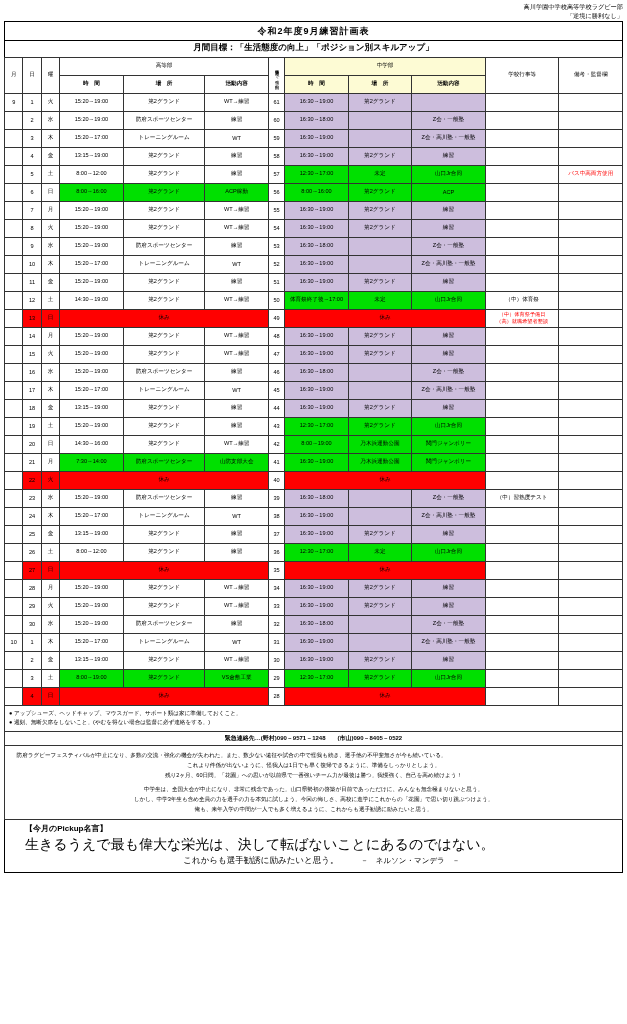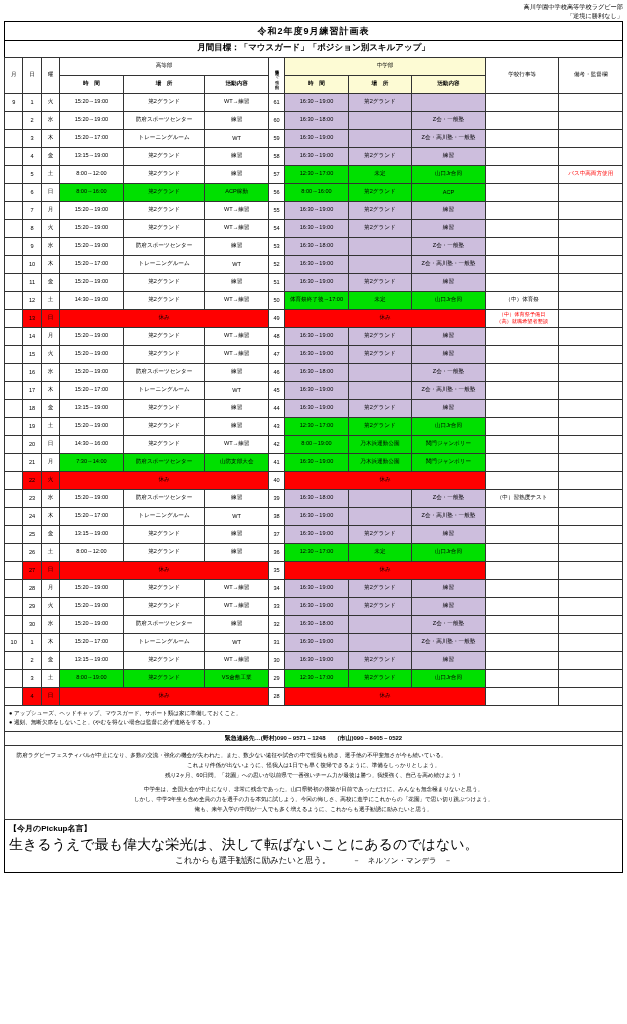--- a/index.html
+++ b/index.html
@@ -20,39 +20,39 @@
   .redtext{color:#ff0000;}
   .tiny{font-size:5px;}
   .t5{font-size:5.2px;}
   .note-list{border:1px solid #333;border-top:none;padding:3px 4px;font-size:5.6px;line-height:1.7;}
   .note-list div{white-space:nowrap;}
   .contact{border:1px solid #333;border-top:none;text-align:center;font-size:6px;font-weight:bold;padding:2px 0;}
   .para{border:1px solid #333;border-top:none;padding:4px 6px;font-size:5.6px;line-height:1.85;}
   .para p{margin:0;}
   .para .ind{text-indent:1em;}
   .para .c{text-align:center;}
-  .pickup{border:1px solid #000;border-top:none;padding:3px 4px 5px 4px;}
+  .pickup{border:1px solid #000;border-top:none;padding:3px 4px 5px 20px;}
   .pickup-title{font-size:8px;font-weight:bold;}
   .pickup-l1{font-size:14px;margin-top:2px;}
   .pickup-l2{font-size:8.5px;text-align:center;margin-top:1px;}
   .pickup-l2 .author{font-size:7.5px;margin-left:20px;}
 </style>
 </head>
 <body>
 
 <div class="page">
 
   <div class="hdr-right">
     <div>高川学園中学校高等学校ラグビー部</div>
     <div>「逆境に勝利なし」</div>
   </div>
 
   <div class="title-box">
     <div class="title1">令和2年度9月練習計画表</div>
-    <div class="title2">月間目標：「マウスガード」「ポジション別スキルアップ」</div>
+    <div class="title2">月間目標：「生活態度の向上」「ポジション別スキルアップ」</div>
   </div>
 
   <table class="main">
     <colgroup>
       <col style="width:18px">
         <col style="width:18px">
         <col style="width:18px">
       <col style="width:62px">
         <col style="width:80px">
         <col style="width:62px">

